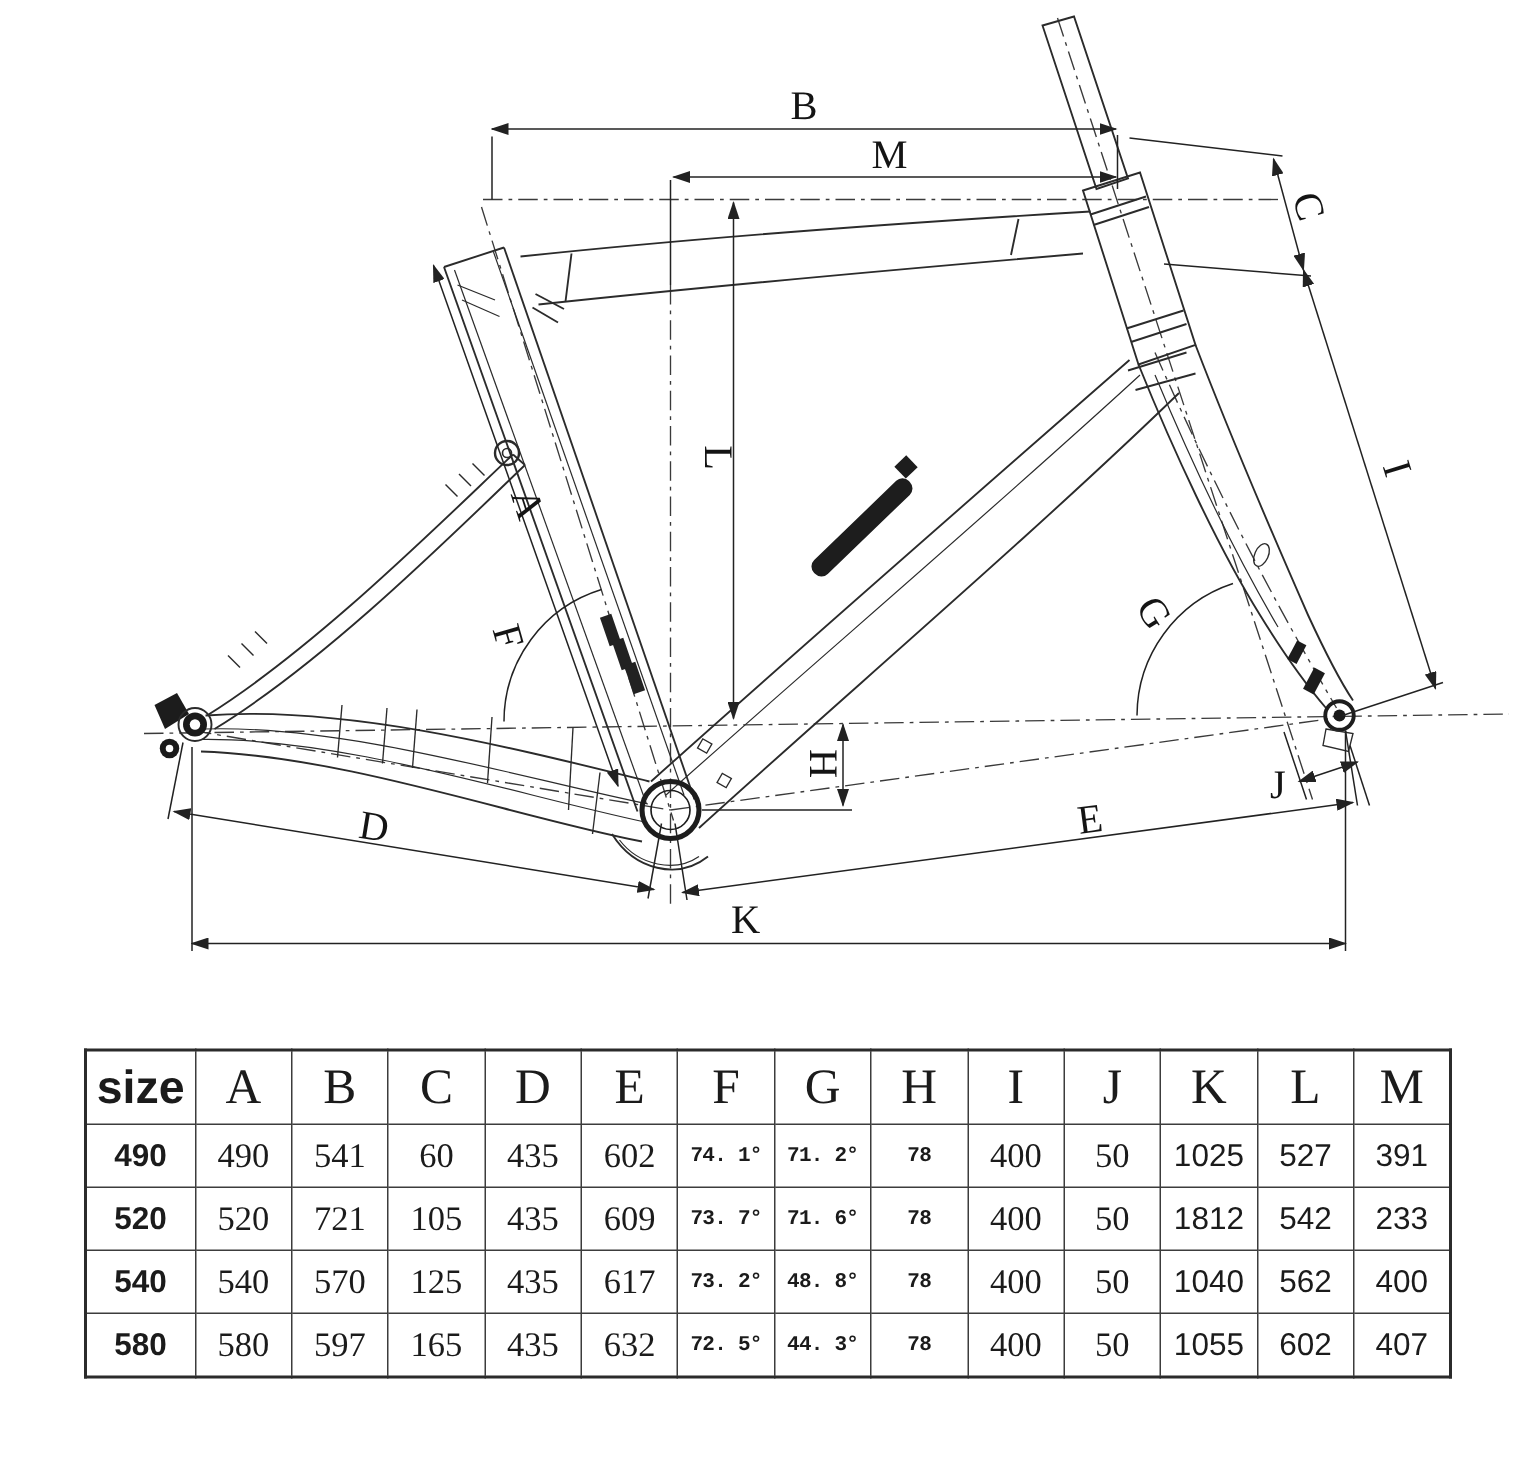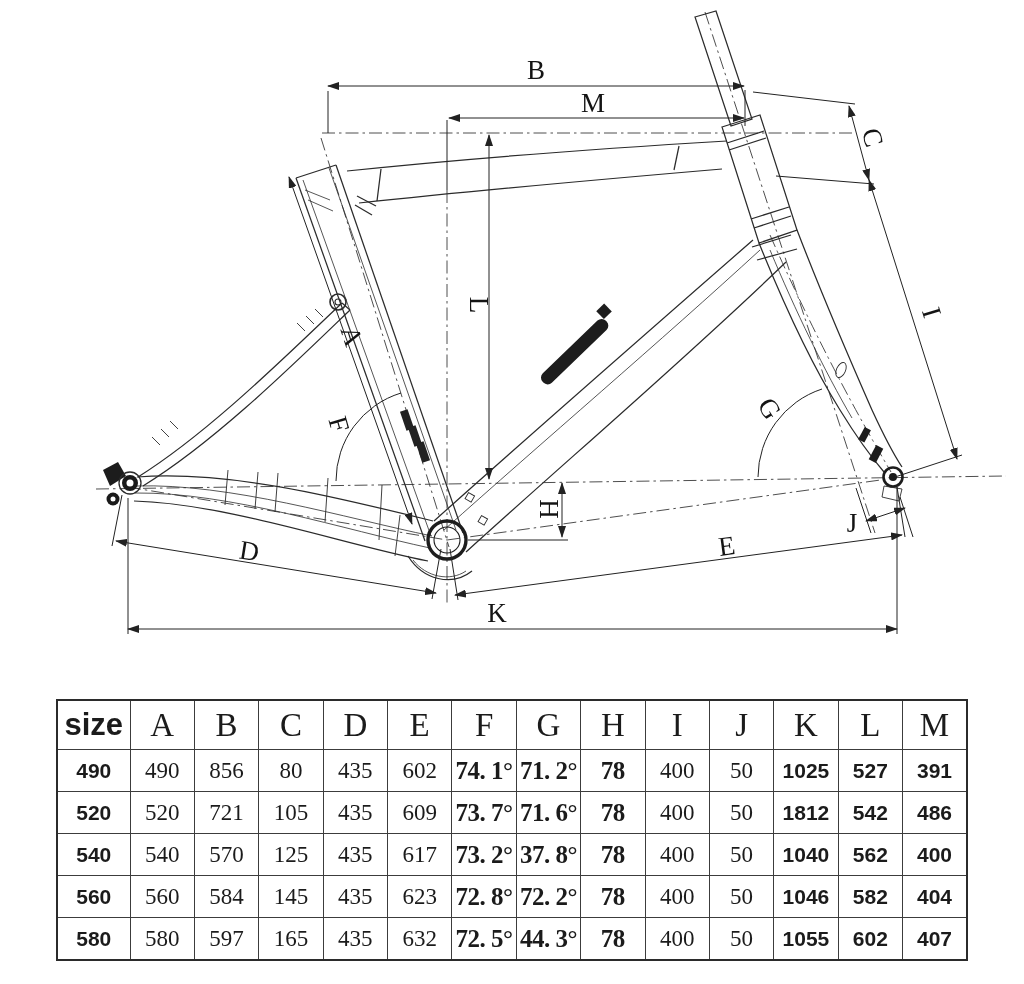--- a/index.html
+++ b/index.html
@@ -15,25 +15,25 @@
             font-weight:normal;font-size:33px;}
   table.geo th.sizehead{font-family:"Liberation Sans",sans-serif;
             font-weight:bold;font-size:31px;}
   table.geo td{height:41px;}
   table.geo col.c-size{width:73px;}
   
   table.geo td:nth-child(1){font-family:"Liberation Sans",sans-serif;font-weight:bold;font-size:21px;}
   
   table.geo td:nth-child(n+2):nth-child(-n+6){font-family:"Liberation Serif",serif;font-size:23px;}
   
-  table.geo td:nth-child(n+7):nth-child(-n+9){font-family:Liberation Serif, serif;font-weight:bold;font-size:25px;letter-spacing:-0.5px;}
+  table.geo td:nth-child(n+7):nth-child(-n+9){font-family:Liberation Mono, monospace;font-weight:bold;font-size:14px;letter-spacing:-0.5px;}
   
   table.geo td:nth-child(n+10):nth-child(-n+11){font-family:"Liberation Serif",serif;font-size:23px;}
   
-  table.geo td:nth-child(n+12){font-family:"Liberation Sans",sans-serif;font-weight:bold;font-size:21px;}
+  table.geo td:nth-child(n+12){font-family:"Liberation Sans",sans-serif;font-weight:normal;font-size:21px;}
 </style>
 </head>
 <body>
 
 <div id="page">
 
   <div id="diagram">
   <svg width="1024" height="660" viewBox="0 0 1024 660">
     <defs>
       <marker id="ar" viewBox="0 0 12 8" refX="11" refY="4" markerWidth="12" markerHeight="8" orient="auto-start-reverse">
@@ -236,22 +236,22 @@
         <th>H</th>
         <th>I</th>
         <th>J</th>
         <th>K</th>
         <th>L</th>
         <th>M</th>
       </tr>
       <tr>
         <td>490</td>
             <td>490</td>
-            <td>856</td>
-            <td>80</td>
+            <td>541</td>
+            <td>60</td>
             <td>435</td>
             <td>602</td>
             <td>74. 1°</td>
             <td>71. 2°</td>
             <td>78</td>
             <td>400</td>
             <td>50</td>
             <td>1025</td>
             <td>527</td>
             <td>391</td>
@@ -263,53 +263,37 @@
             <td>105</td>
             <td>435</td>
             <td>609</td>
             <td>73. 7°</td>
             <td>71. 6°</td>
             <td>78</td>
             <td>400</td>
             <td>50</td>
             <td>1812</td>
             <td>542</td>
-            <td>486</td>
+            <td>233</td>
       </tr>
       <tr>
         <td>540</td>
             <td>540</td>
             <td>570</td>
             <td>125</td>
             <td>435</td>
             <td>617</td>
             <td>73. 2°</td>
-            <td>37. 8°</td>
+            <td>48. 8°</td>
             <td>78</td>
             <td>400</td>
             <td>50</td>
             <td>1040</td>
             <td>562</td>
             <td>400</td>
-      </tr>
-      <tr>
-        <td>560</td>
-            <td>560</td>
-            <td>584</td>
-            <td>145</td>
-            <td>435</td>
-            <td>623</td>
-            <td>72. 8°</td>
-            <td>72. 2°</td>
-            <td>78</td>
-            <td>400</td>
-            <td>50</td>
-            <td>1046</td>
-            <td>582</td>
-            <td>404</td>
       </tr>
       <tr>
         <td>580</td>
             <td>580</td>
             <td>597</td>
             <td>165</td>
             <td>435</td>
             <td>632</td>
             <td>72. 5°</td>
             <td>44. 3°</td>

